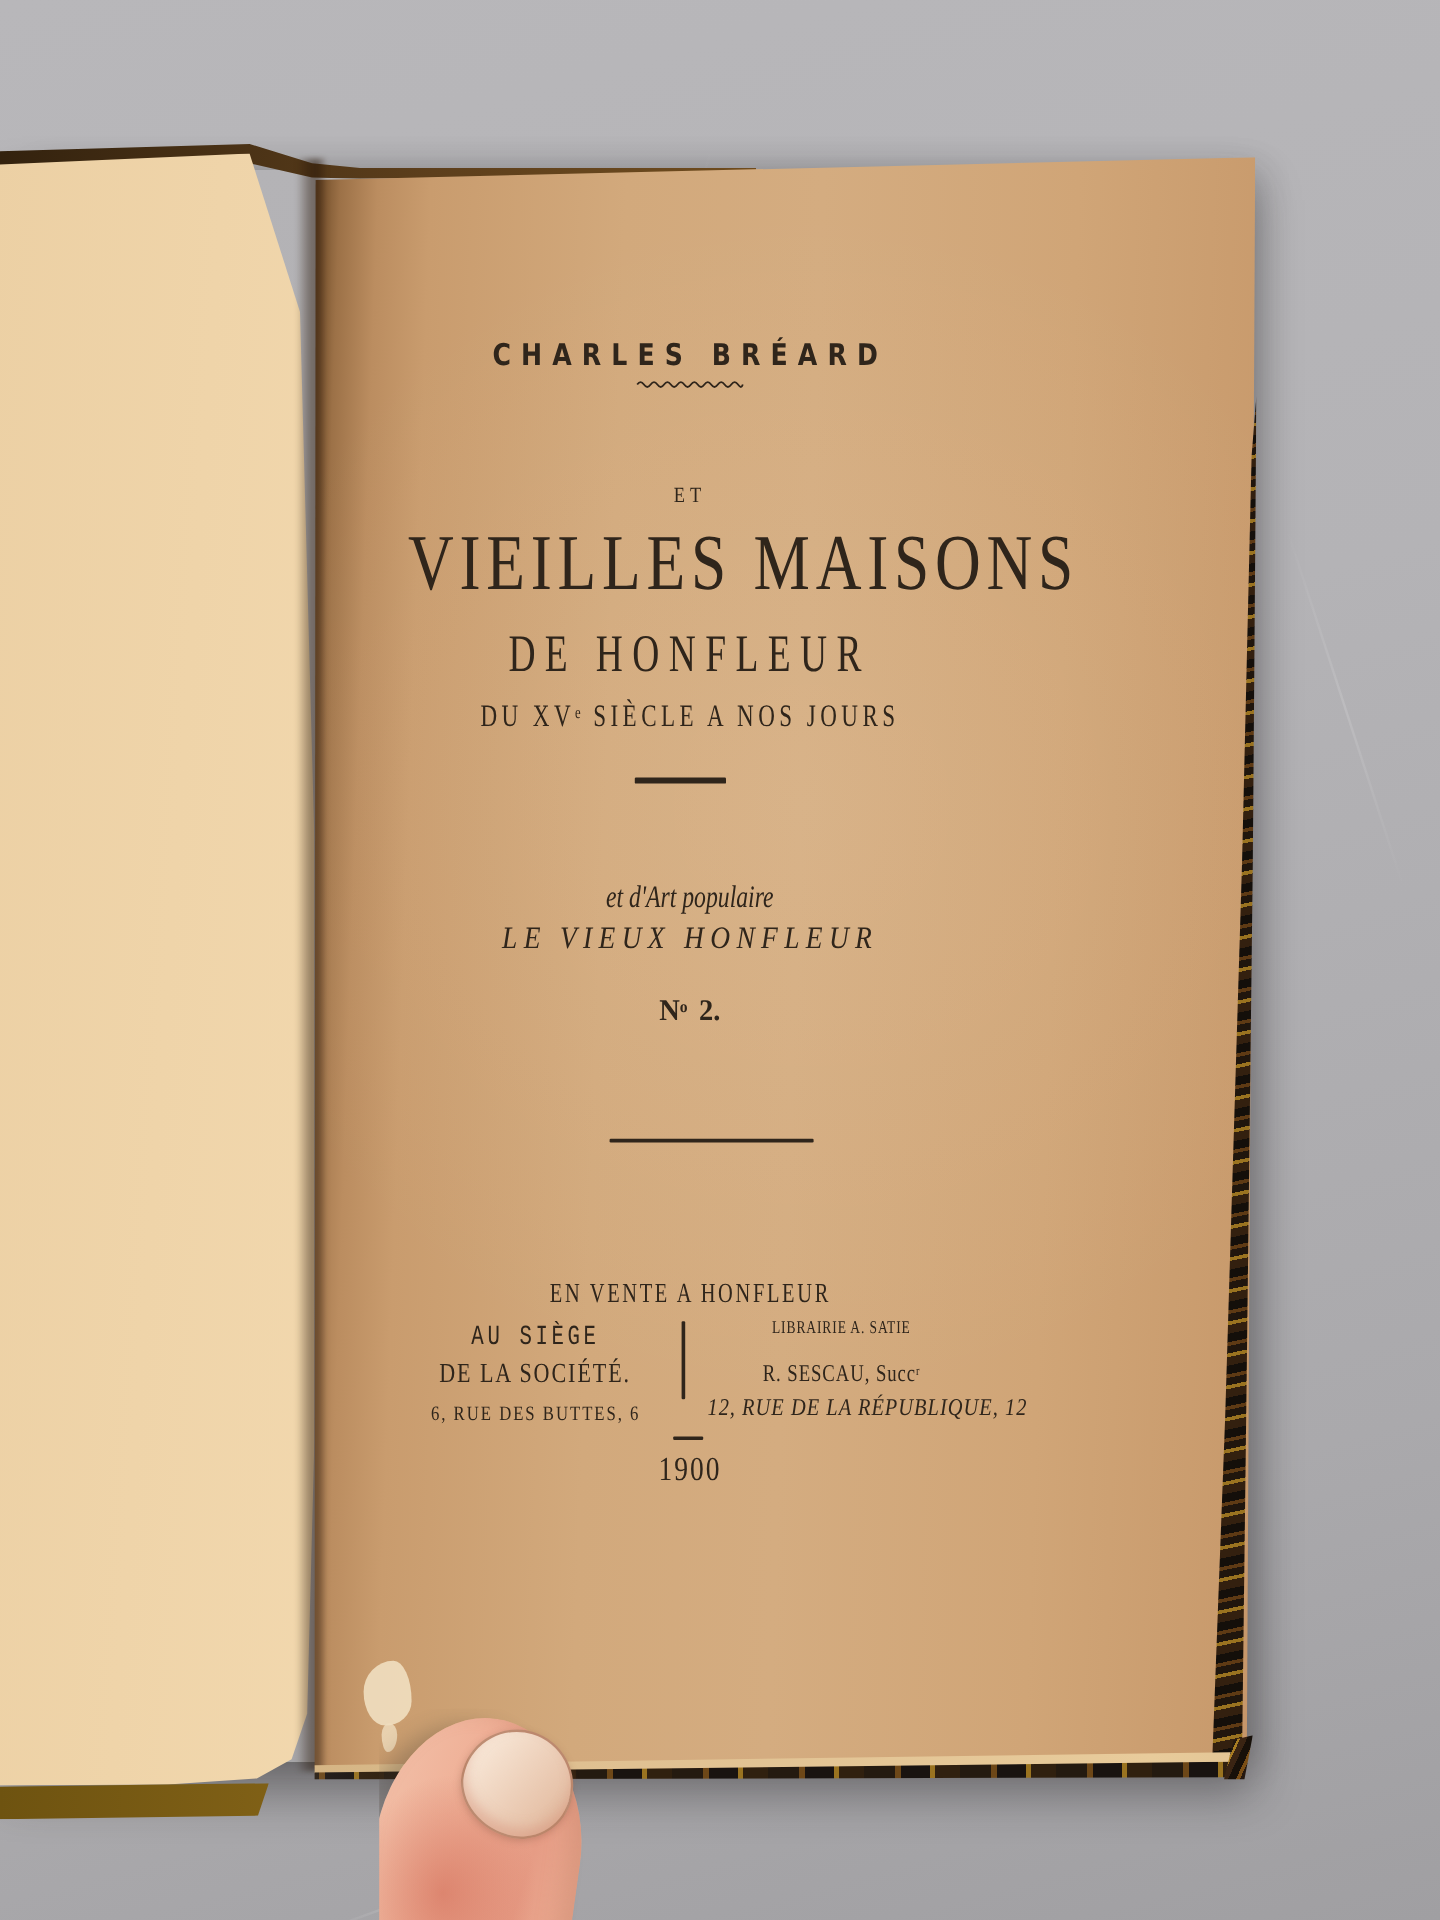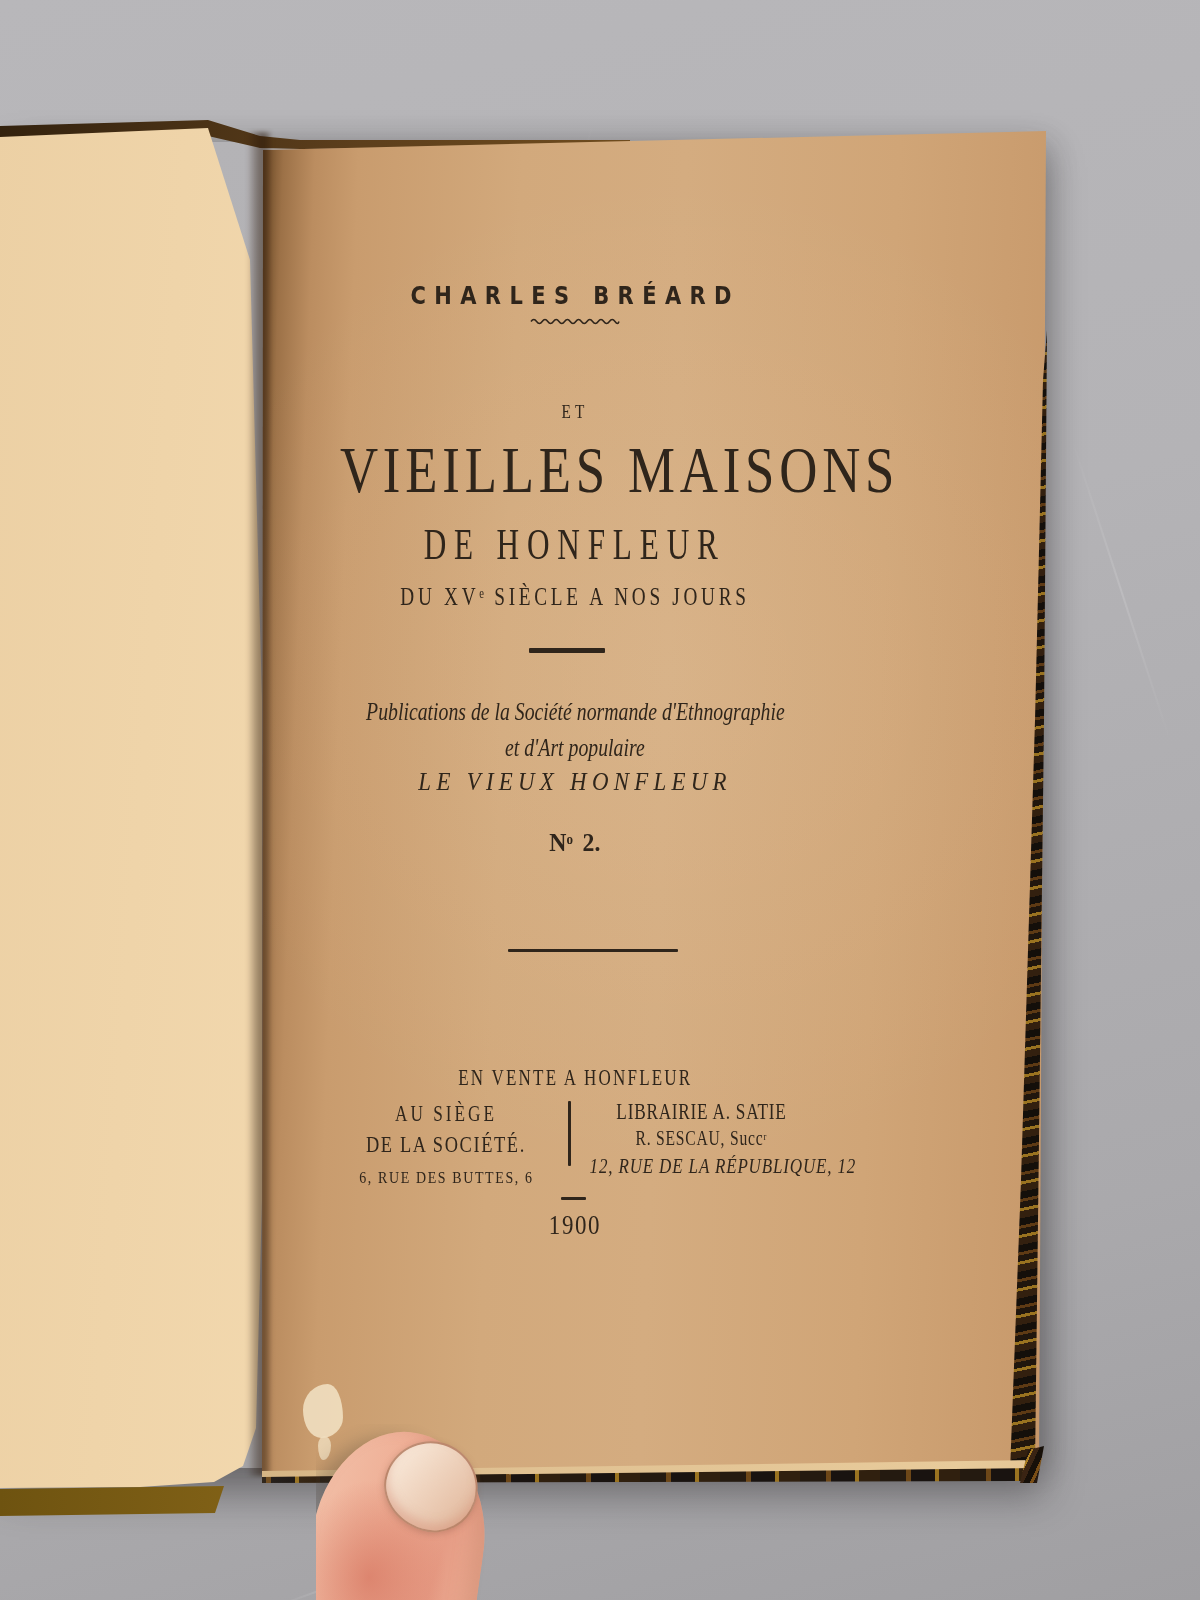--- a/index.html
+++ b/index.html
@@ -69,24 +69,24 @@
   .l-sert{top:767px;font-style:italic;font-size:26px;letter-spacing:6px;} .l-sert .sq{--sx:0.88;}
   .l-num{top:829px;font-weight:bold;font-size:25px;}   .l-num .sq{--sx:0.95;}
   .l-num .num-rest{margin-left:10px;}
   .l-sub .sub-rest{margin-left:9px;}
   .l-envente{top:1065px;font-size:23px;letter-spacing:3px;} .l-envente .sq{--sx:0.74;}
   .l-year{top:1209px;font-size:28px;letter-spacing:2px;}   .l-year .sq{--sx:0.82;}
 
   .col{position:absolute;text-align:center;white-space:nowrap;color:#2f251b;}
   .col-left{left:336px;top:1101px;width:220px;}
   .col-right{left:566px;top:1099px;width:270px;}
-  .c1{font-size:23px;letter-spacing:4px;margin-bottom:5px;} .c1 .sq{--sx:0.75;}
+  .c1{font-size:23px;letter-spacing:4px;margin-bottom:5px;font-family:Liberation Mono, monospace;} .c1 .sq{--sx:0.75;}
   .c2{font-size:23px;letter-spacing:2px;margin-bottom:10px;} .c2 .sq{--sx:0.80;}
   .c3{font-size:17px;letter-spacing:2px;}                   .c3 .sq{--sx:0.82;}
-  .r1{font-size:23px;letter-spacing:1px;margin-bottom:2px;} .r1 .sq{--sx:0.75;}
+  .r1{font-size:15px;letter-spacing:1px;margin-bottom:18px;} .r1 .sq{--sx:0.75;}
   .r2{font-size:20px;letter-spacing:1px;margin-bottom:5px;} .r2 .sq{--sx:0.78;}
   .r3{font-size:20px;letter-spacing:1px;font-style:italic;}                   .r3 .sq{--sx:0.85;}
 
   .rule{position:absolute;background:#2f251b;border-radius:1px;}
   .rule-thick{left:529px;top:648px;width:76px;height:5px;}
   .rule-thin{left:508px;top:949px;width:170px;height:3px;}
   .rule-dash{left:561px;top:1197px;width:25px;height:3px;}
   .divider-v{left:568px;top:1101px;width:3px;height:65px;}
 
   
@@ -147,23 +147,20 @@
     </div>
     <div class="tl l-sub">
       <span class="sq"><span>DU XV</span><sup class="ssup">e</sup><span class="sub-rest">SIÈCLE A NOS JOURS</span></span>
     </div>
     <div class="tl l-t3">
       <span class="sq">DE HONFLEUR</span>
     </div>
 
     <div class="rule rule-thick"></div>
 
-    <div class="tl l-ser1">
-      <span class="sq">Publications de la Société normande d'Ethnographie</span>
-    </div>
     <div class="tl l-ser2">
       <span class="sq">et d'Art populaire</span>
     </div>
     <div class="tl l-sert">
       <span class="sq">LE VIEUX HONFLEUR</span>
     </div>
     <div class="tl l-num">
       <span class="sq"><span>N</span><sup class="ssup">o</sup><span class="num-rest">2.</span></span>
     </div>
 

